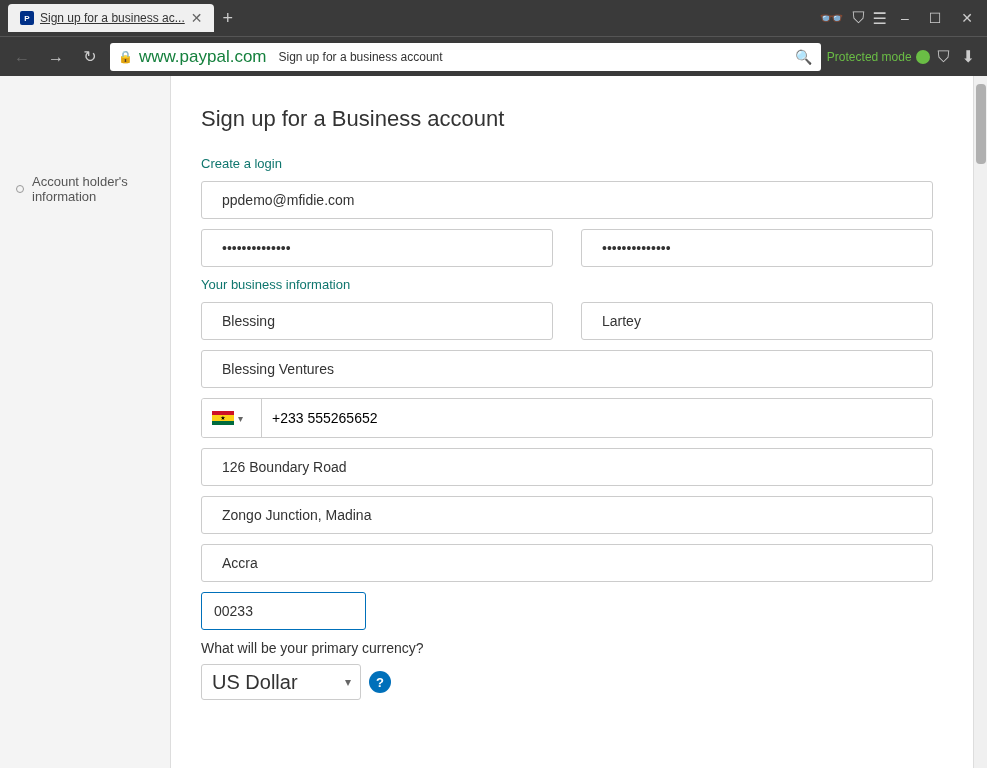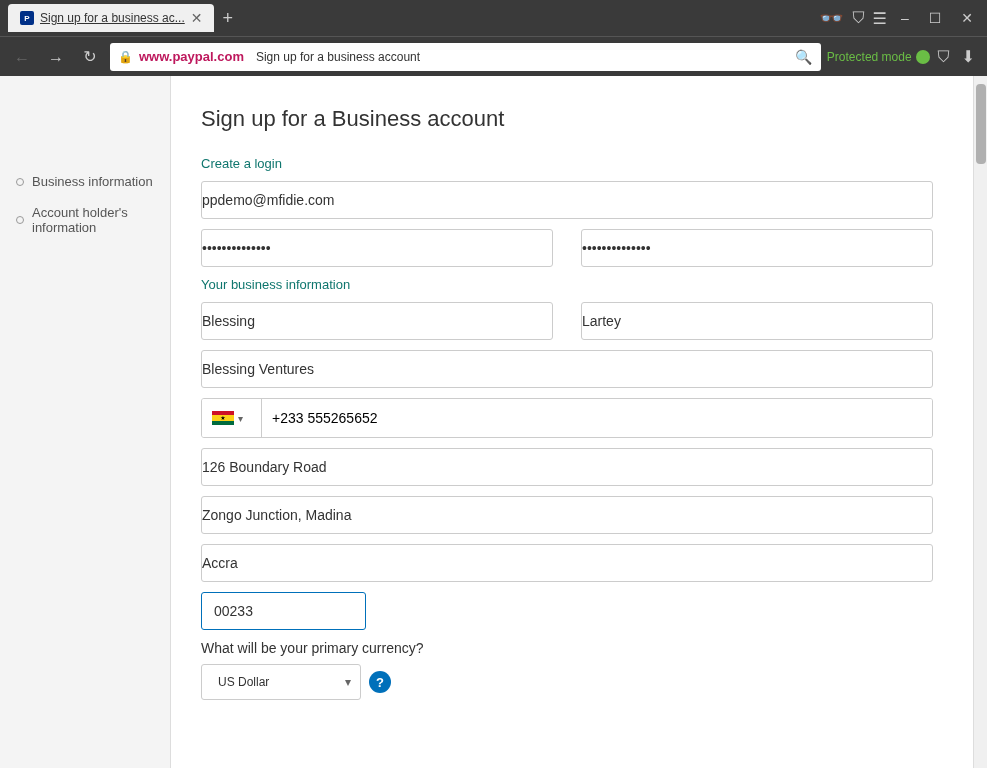--- a/index.html
+++ b/index.html
@@ -63,21 +63,21 @@
       flex: 1;
       display: flex;
       align-items: center;
       background: white;
       border-radius: 3px;
       height: 28px;
       padding: 0 8px;
       gap: 6px;
     }
     .lock-icon { color: #4caf50; font-size: 12px; }
-    .url-text { color: #be185d; font-size: 13px; font-weight: 700; }
+    .url-text { color: #15803d; font-size: 17px; font-weight: 400; }
     .page-title-text { color: #333; font-size: 12px; margin-left: 6px; }
     .search-icon-addr { color: #666; font-size: 14px; margin-left: auto; }
 
     .toolbar-right {
       display: flex;
       align-items: center;
       gap: 4px;
     }
     .protected-mode {
       display: flex;
@@ -161,21 +161,21 @@
       font-size: 13px;
       color: #0f766e;
       margin-bottom: 10px;
     }
 
     .form-input {
       width: 100%;
       height: 38px;
       border: 1px solid #ccc;
       border-radius: 3px;
-      padding: 0 0;
+      padding: 0 20px;
       font-size: 14px;
       color: #333;
       background: white;
       outline: none;
     }
 
     .form-row {
       display: flex;
       gap: 28px;
       margin-bottom: 10px;
@@ -251,22 +251,22 @@
     }
     .currency-select-wrap {
       position: relative;
       width: 160px;
     }
     .currency-select-wrap select {
       width: 100%;
       height: 36px;
       border: 1px solid #ccc;
       border-radius: 3px;
-      padding: 0 16px;
-      font-size: 12px;
+      padding: 0 10px;
+      font-size: 20px;
       color: #333;
       background: white;
       cursor: pointer;
       -webkit-appearance: none;
     }
     .currency-chevron {
       position: absolute;
       right: 10px; top: 50%;
       transform: translateY(-50%);
       pointer-events: none;
@@ -327,24 +327,20 @@
       </div>
       <span class="toolbar-icon">⛉</span>
       <span class="toolbar-icon">⬇</span>
     </div>
   </div>
 </div>
 
 <div class="browser-content">
 
   <div class="sidebar">
-    <div class="sidebar-item">
-      <div class="sidebar-dot"></div>
-      <span>Business information</span>
-    </div>
     <div class="sidebar-item">
       <div class="sidebar-dot"></div>
       <span>Account holder's information</span>
     </div>
   </div>
 
   <div class="main-content">
 
     <h1 class="page-heading">Sign up for a Business account</h1>
 

